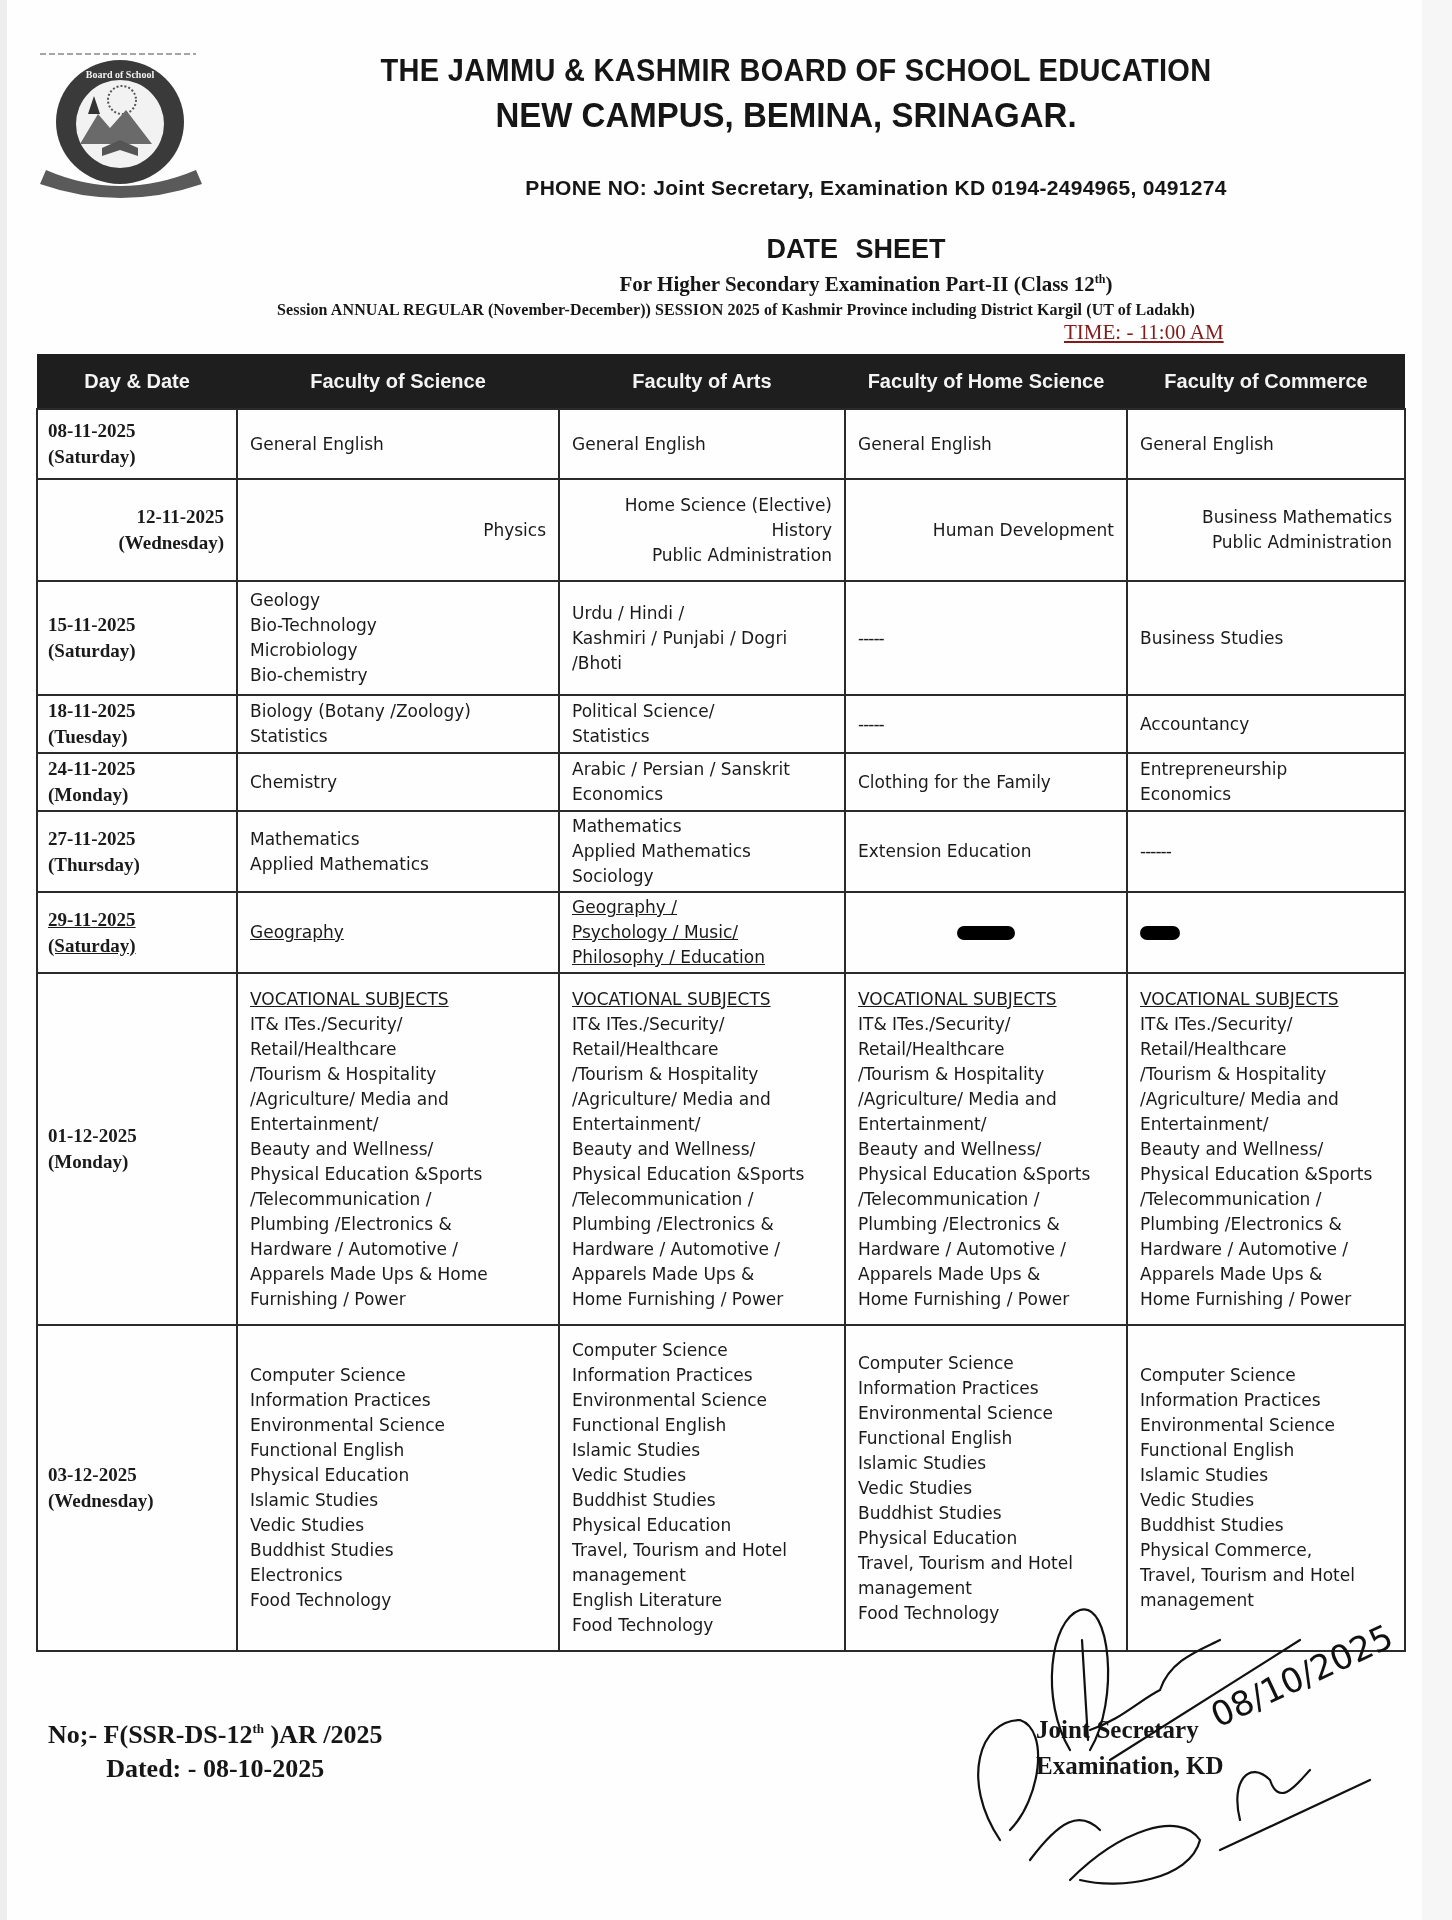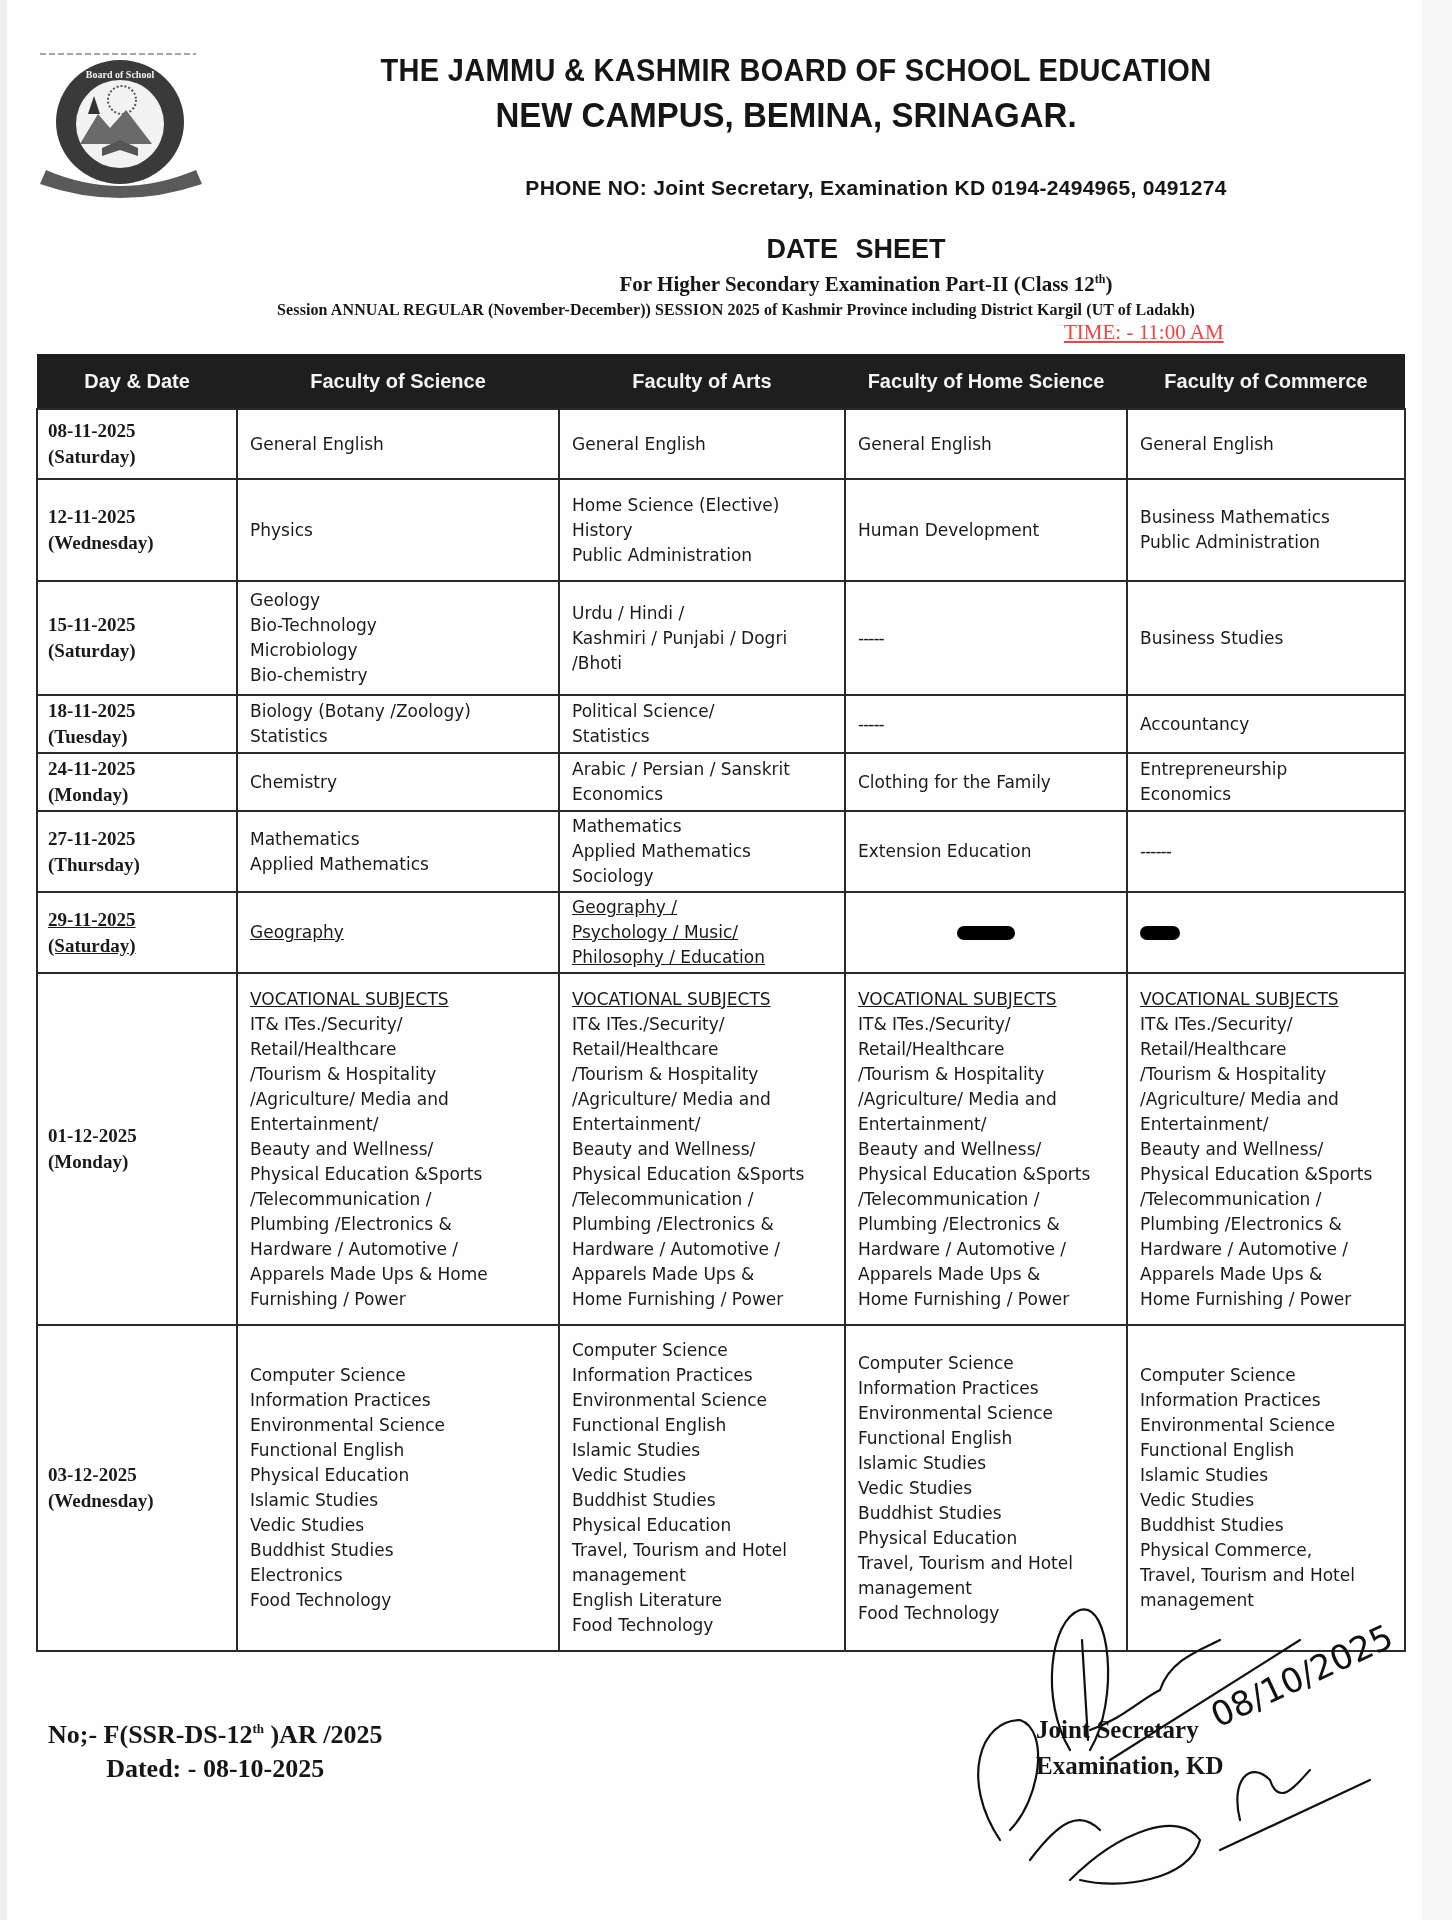--- a/index.html
+++ b/index.html
@@ -14,21 +14,21 @@
 
   .logo { position: absolute; left: 36px; top: 52px; width: 176px; height: 148px; }
   .header-line { position: absolute; left: 0; width: 1452px; text-align: center; }
   .h1 { top: 54px; font-family: "Liberation Sans", sans-serif; font-weight: bold; font-size: 29px; letter-spacing: 0.3px; padding-left: 70px; transform: scaleY(1.08); }
   .h2 { top: 96px; font-family: "Liberation Sans", sans-serif; font-weight: bold; font-size: 33px; padding-left: 60px; transform: scaleY(1.08); }
   .phone { top: 176px; font-family: "Liberation Sans", sans-serif; font-weight: bold; font-size: 21px; padding-left: 150px; letter-spacing: 0.3px; }
   .ds-title { top: 234px; font-family: "Liberation Sans", sans-serif; font-weight: bold; font-size: 27px; padding-left: 130px; word-spacing: 10px; }
   .subtitle { top: 272px; font-weight: bold; font-size: 21px; padding-left: 140px; }
   .subtitle sup { font-size: 12px; }
   .session { top: 301px; font-weight: bold; font-size: 16px; padding-left: 10px; letter-spacing: 0.1px; }
-  .time { position: absolute; left: 1064px; top: 320px; font-size: 21px; text-decoration: underline; color: #ef4444; }
+  .time { position: absolute; left: 1064px; top: 320px; font-size: 21px; text-decoration: underline; color: #7f1d1d; }
 
   table.ds {
     position: absolute; left: 36px; top: 354px; width: 1368px;
     border-collapse: collapse; table-layout: fixed;
     font-family: "DejaVu Sans", sans-serif; font-size: 17px; color: #1a1a1a;
   }
   table.ds th {
     background: #1e1e1e; color: #f4f4f4; font-weight: bold; font-size: 20px;
     height: 54px; line-height: 23px; padding: 0 6px; text-align: center;
     font-family: "Liberation Sans", sans-serif;
@@ -111,21 +111,21 @@
           <td>
             <span class="subj">General English</span>
           </td>
           <td>
             <span class="subj">General English</span>
           </td>
           <td>
             <span class="subj">General English</span>
           </td>
         </tr>
-        <tr style="height: 102px;">
+        <tr style="height: 102px; text-align: right;">
           <td class="date">
             <span class="subj">12-11-2025</span>
             <span class="subj">(Wednesday)</span>
           </td>
           <td>
             <span class="subj">Physics</span>
           </td>
           <td>
             <span class="subj">Home Science (Elective)</span>
             <span class="subj">History</span>

